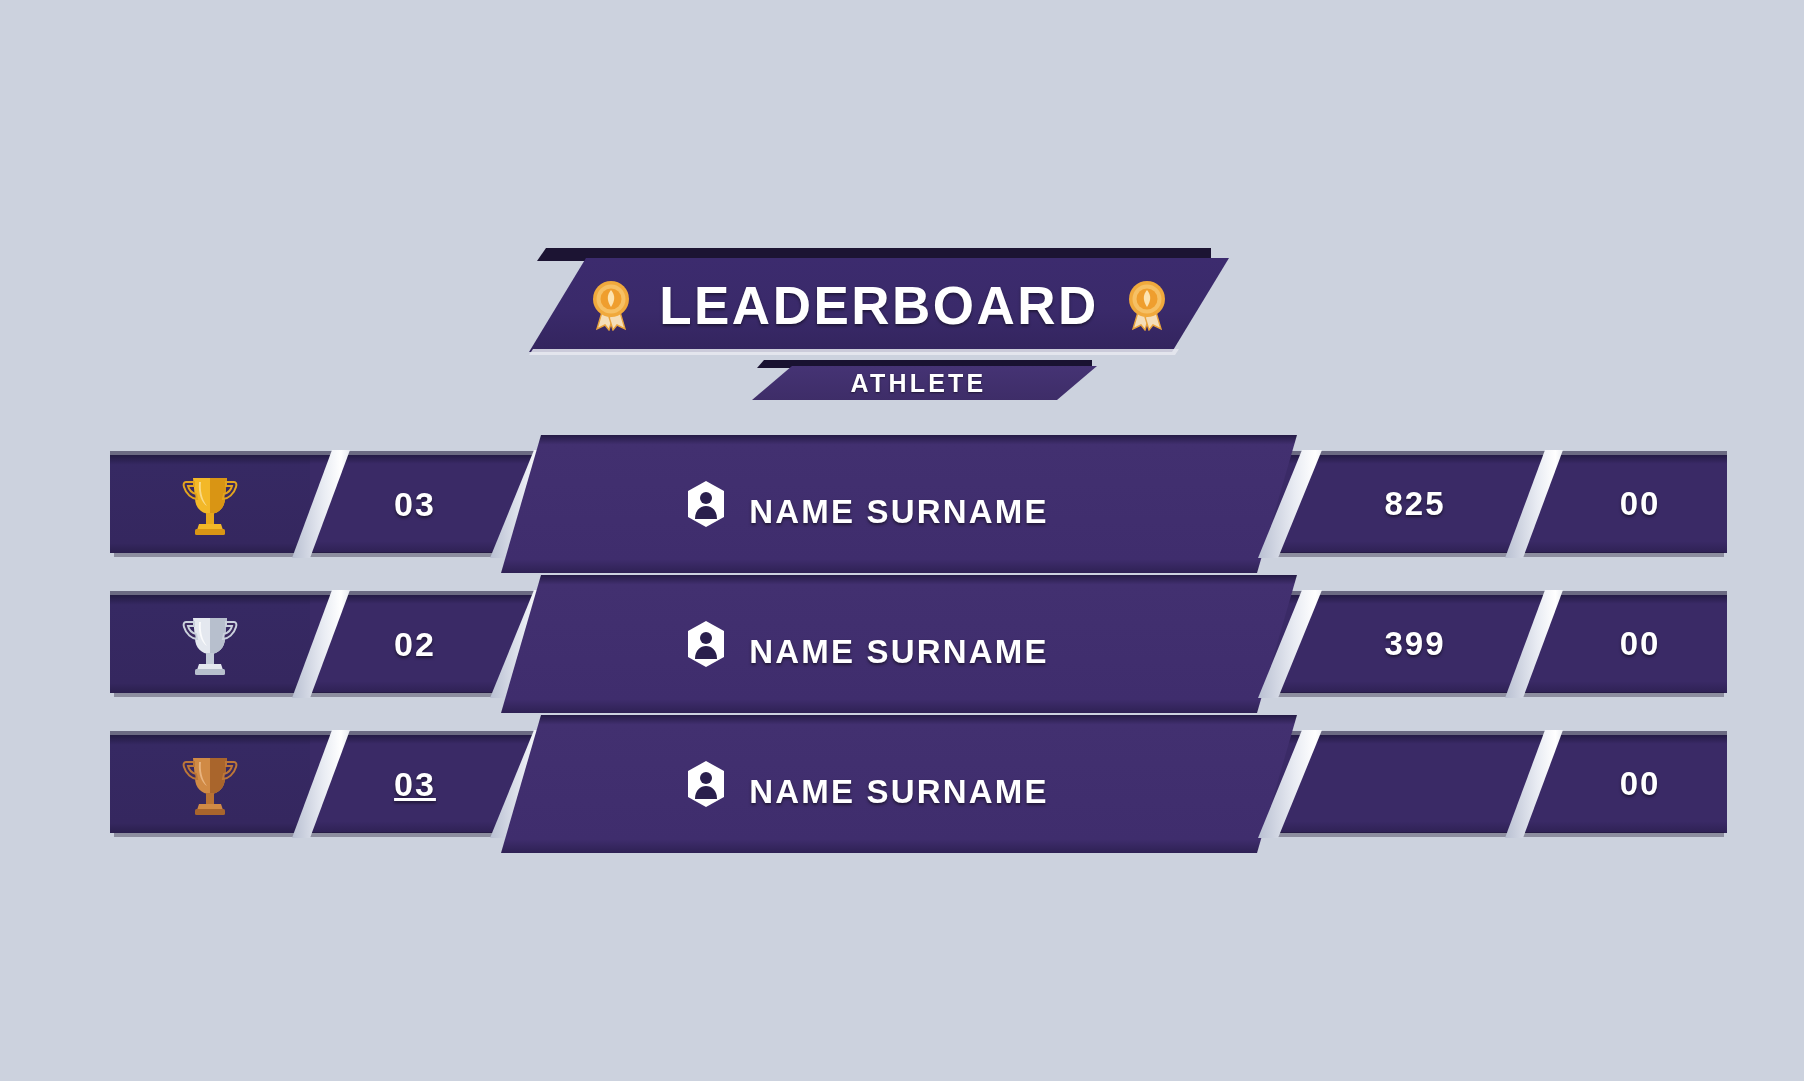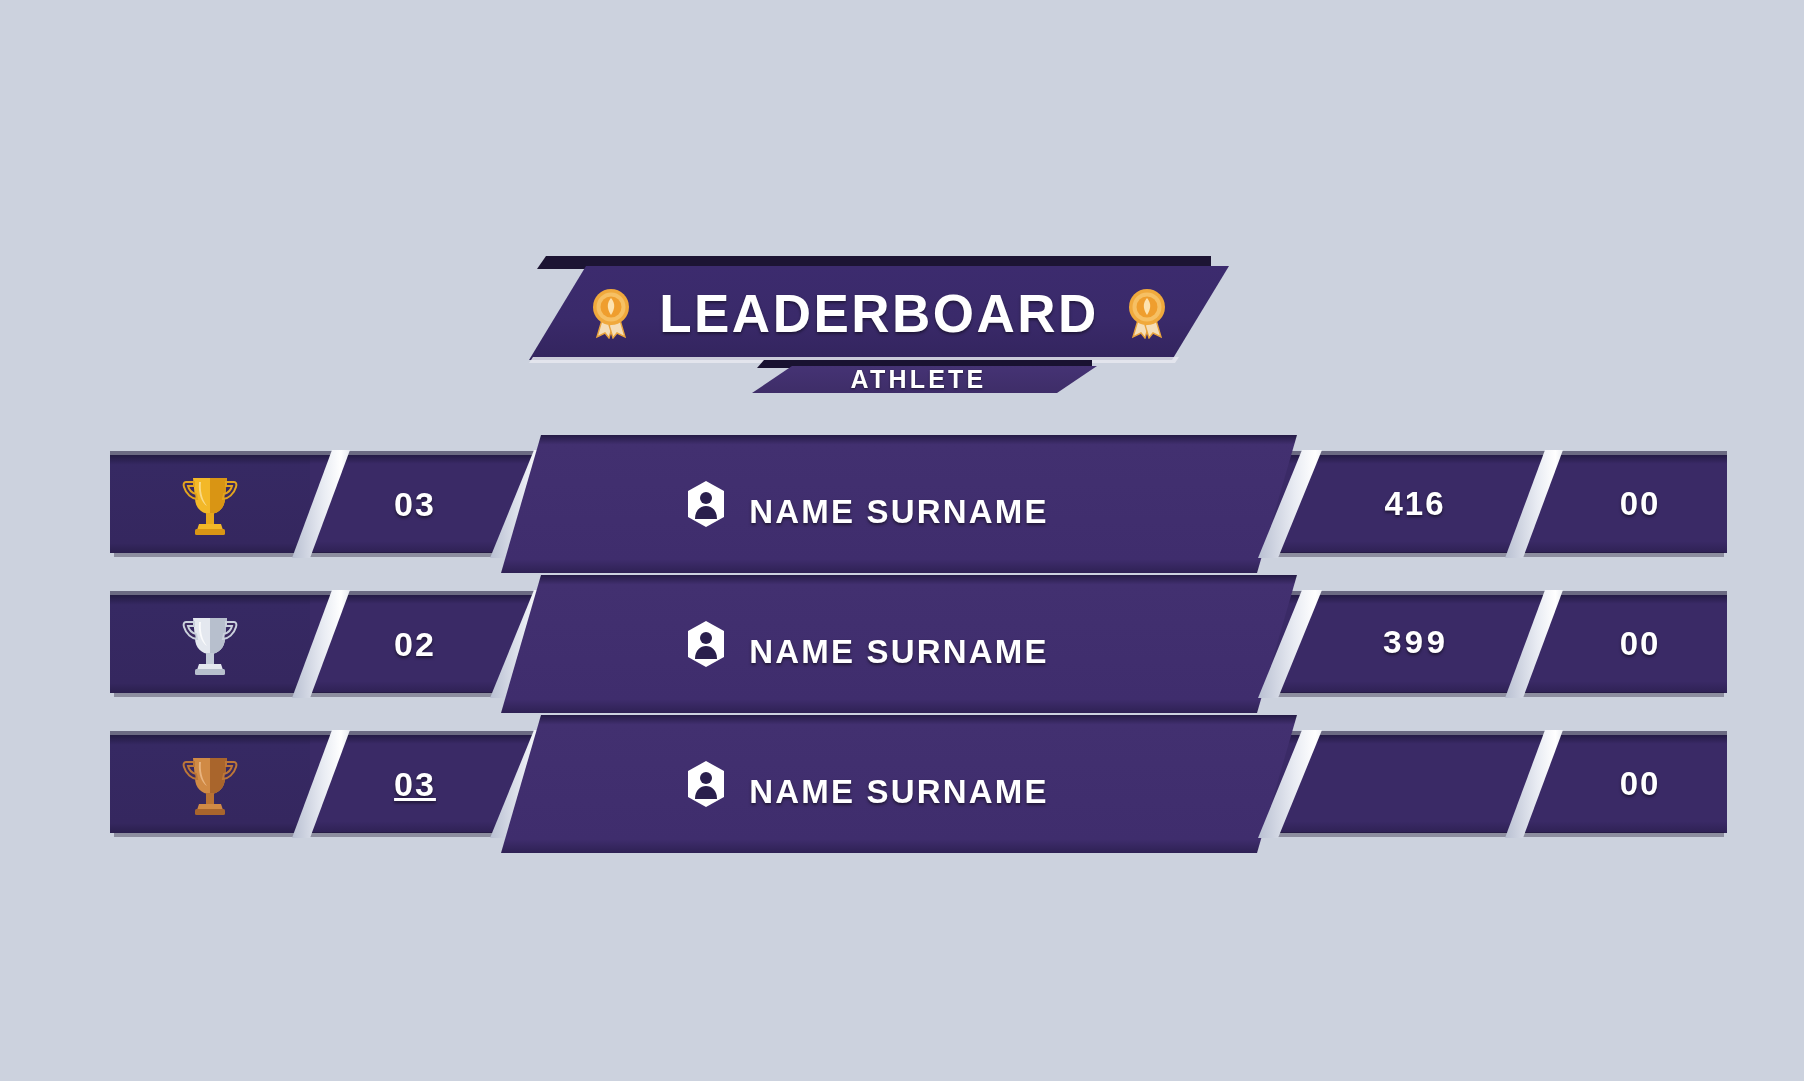--- a/index.html
+++ b/index.html
@@ -17,21 +17,21 @@
 
   #stage {
     position: absolute;
     inset: 0;
   }
 
   
   .title-wrap {
     position: absolute;
     left: 0;
-    top: 256px;
+    top: 248px;
     width: 1488px;
     height: 110px;
   }
   .title-shadowbar {
     position: absolute;
     left: 537px;
     top: 0px;
     width: 674px;
     height: 13px;
     background: #1c1433;
@@ -91,21 +91,21 @@
     height: 8px;
     background: #191231;
     -webkit-clip-path: polygon(7px 0, 100% 0, 100% 100%, 0 100%);
     clip-path: polygon(7px 0, 100% 0, 100% 100%, 0 100%);
   }
   .sub-band {
     position: absolute;
     left: 752px;
     top: 6px;
     width: 345px;
-    height: 27px;
+    height: 34px;
     background: linear-gradient(180deg, #453374 0%, #3e2d68 100%);
     -webkit-clip-path: polygon(40px 0, 345px 0, 305px 100%, 0 100%);
     clip-path: polygon(40px 0, 345px 0, 305px 100%, 0 100%);
     display: flex;
     align-items: center;
     justify-content: center;
   }
   .sub-band .sub-txt {
     color: #ffffff;
     font-size: 25px;
@@ -303,21 +303,21 @@
           <path d="M21 1 L39 11 L39 37 L21 47 L3 37 L3 11 Z" fill="#ffffff"></path>
           <circle cx="21" cy="18" r="6" fill="#2a1f4d"></circle>
           <path d="M10 39 C10 30 15.5 26 21 26 C26.5 26 32 30 32 39 Z" fill="#2a1f4d"></path>
         </svg>
       </span>
       <span class="nm">NAME SURNAME</span>
     </div>
 
     <div class="slash" style="left:1258px; top:20px; width:82px; height:108px; -webkit-clip-path:polygon(44px 0,64px 0,20px 100%,0 100%); clip-path:polygon(44px 0,64px 0,20px 100%,0 100%);"></div>
 
-    <div class="score" style="left:1320px; width:190px;">416</div>
+    <div class="score" style="left:1320px; width:190px;">825</div>
 
     <div class="slash" style="left:1505px; top:20px; width:72px; height:108px; -webkit-clip-path:polygon(40px 0,58px 0,18px 100%,0 100%); clip-path:polygon(40px 0,58px 0,18px 100%,0 100%);"></div>
 
     <div class="score" style="left:1555px; width:170px;">00</div>
   </div>
 
   <div class="row r2">
     <div class="bar-top-shadow"></div>
     <div class="bar"></div>
     <div class="bar-bot-shadow"></div>
@@ -351,21 +351,21 @@
           <path d="M21 1 L39 11 L39 37 L21 47 L3 37 L3 11 Z" fill="#ffffff"></path>
           <circle cx="21" cy="18" r="6" fill="#2a1f4d"></circle>
           <path d="M10 39 C10 30 15.5 26 21 26 C26.5 26 32 30 32 39 Z" fill="#2a1f4d"></path>
         </svg>
       </span>
       <span class="nm">NAME SURNAME</span>
     </div>
 
     <div class="slash" style="left:1258px; top:20px; width:82px; height:108px; -webkit-clip-path:polygon(44px 0,64px 0,20px 100%,0 100%); clip-path:polygon(44px 0,64px 0,20px 100%,0 100%);"></div>
 
-    <div class="score" style="left:1320px; width:190px;font-family:Liberation Mono, monospace;">399</div>
+    <div class="score" style="left:1320px; width:190px;">399</div>
 
     <div class="slash" style="left:1505px; top:20px; width:72px; height:108px; -webkit-clip-path:polygon(40px 0,58px 0,18px 100%,0 100%); clip-path:polygon(40px 0,58px 0,18px 100%,0 100%);"></div>
 
     <div class="score" style="left:1555px; width:170px;">00</div>
   </div>
 
   <div class="row r3">
     <div class="bar-top-shadow"></div>
     <div class="bar"></div>
     <div class="bar-bot-shadow"></div>

